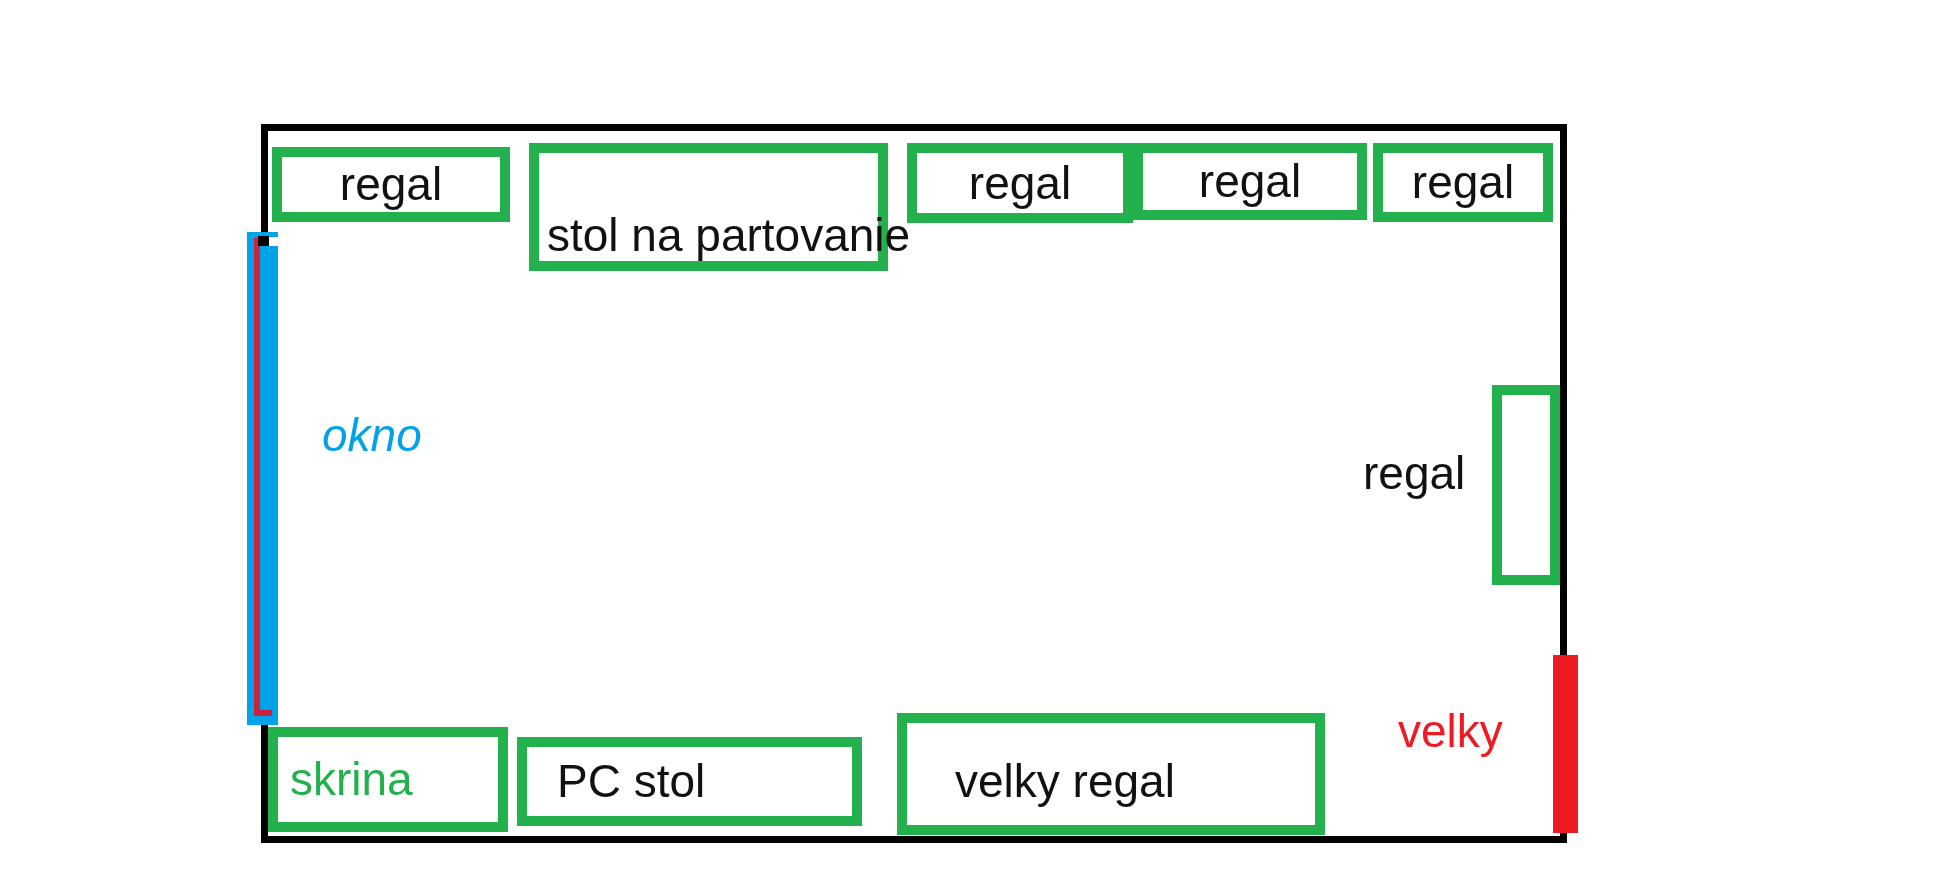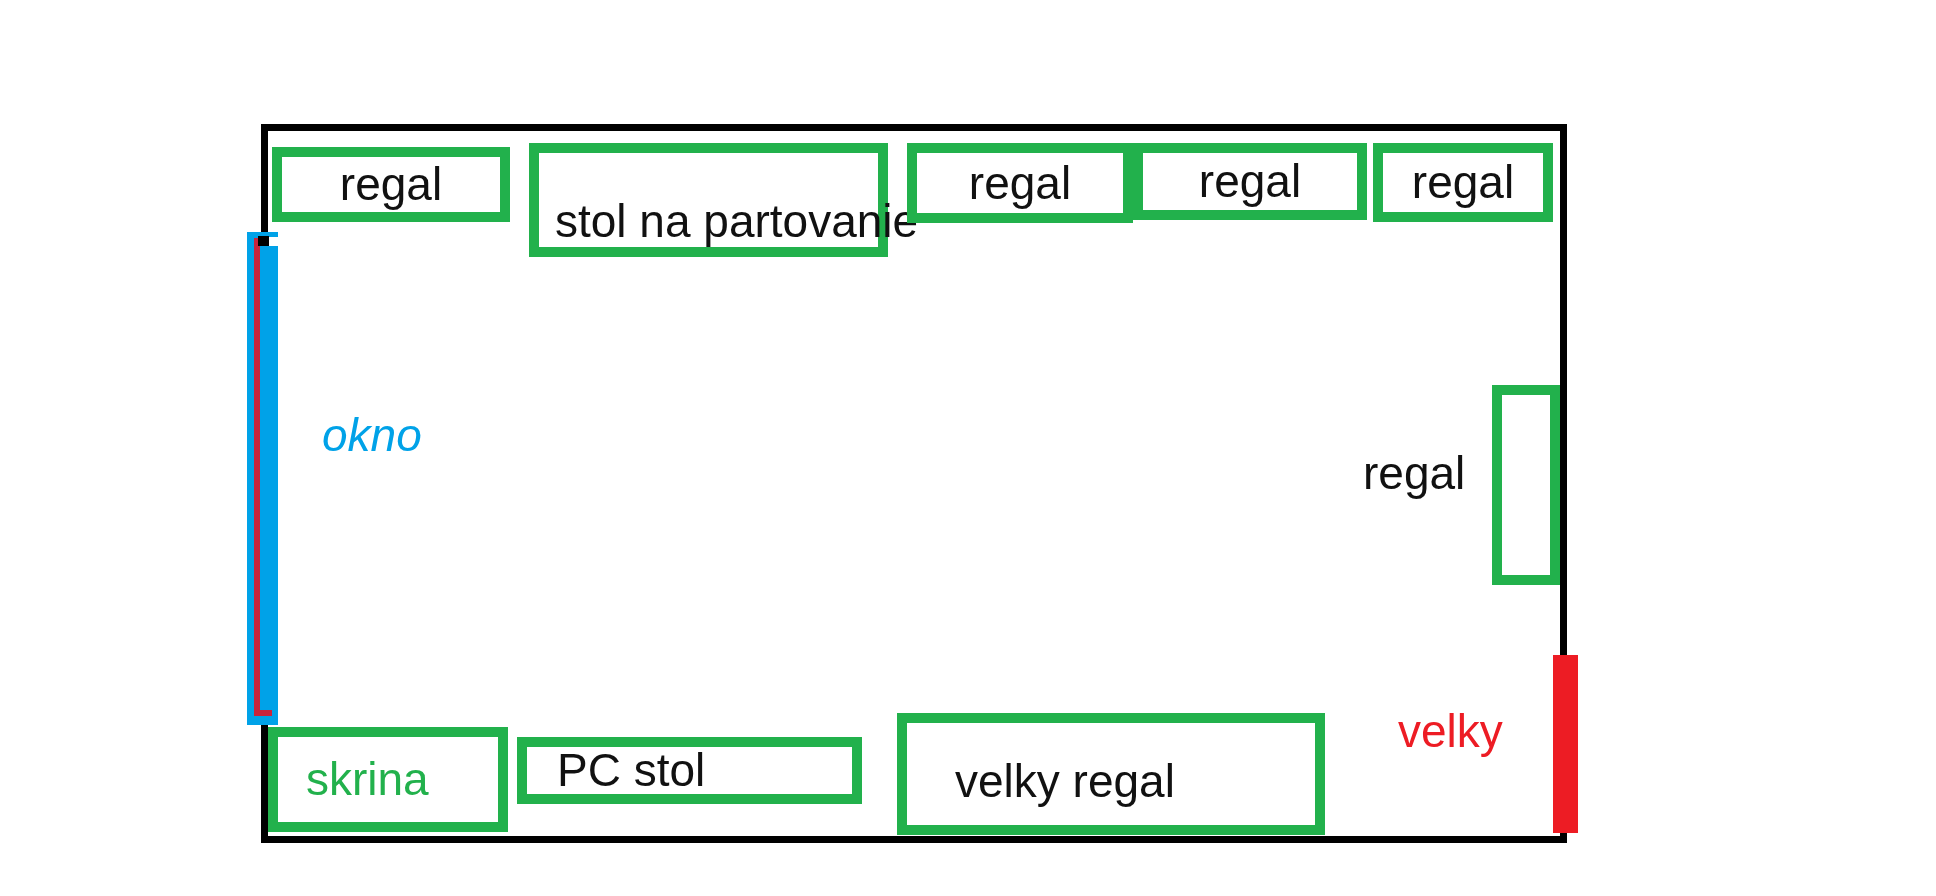--- a/index.html
+++ b/index.html
@@ -32,27 +32,27 @@
     border: 10px solid var(--furniture-green);
     background: #ffffff;
     display: flex;
     font-size: 46px;
     color: var(--label-black);
     white-space: nowrap;
     line-height: 1.05;
   }
   .fbox span { display: block; }
   #b-regal1 { left:272px; top:147px; width:238px; height:75px; align-items:center; justify-content:center; }
-  #b-stol   { left:529px; top:143px; width:359px; height:114px; align-items:flex-end; padding:0 0 2px 16px; }
+  #b-stol   { left:529px; top:143px; width:359px; height:128px; align-items:flex-end; padding:0 0 2px 8px; }
   #b-regal2 { left:907px; top:143px; width:226px; height:80px; align-items:center; justify-content:center; }
   #b-regal3 { left:1133px; top:143px; width:234px; height:77px; align-items:center; justify-content:center; }
   #b-regal4 { left:1373px; top:143px; width:180px; height:79px; align-items:center; justify-content:center; }
   #b-regal-right { left:1492px; top:385px; width:68px; height:200px; }
-  #b-skrina { left:268px; top:727px; width:240px; height:105px; align-items:center; padding-left:28px; color: var(--furniture-green); }
-  #b-pcstol { left:517px; top:737px; width:345px; height:67px; align-items:center; padding-left:30px; }
+  #b-skrina { left:268px; top:727px; width:240px; height:105px; align-items:center; padding-left:12px; color: var(--furniture-green); }
+  #b-pcstol { left:517px; top:737px; width:345px; height:89px; align-items:center; padding-left:30px; }
   #b-velky  { left:897px; top:713px; width:428px; height:122px; align-items:center; padding:14px 12px 0 48px; }
 
   .window-bar {
     position:absolute; left:247px; top:232px; width:31px; height:493px;
     background: var(--window-blue);
   }
   .window-line {
     position:absolute; left:254px; top:238px; width:6px; height:478px;
     background: var(--window-line-red);
   }

